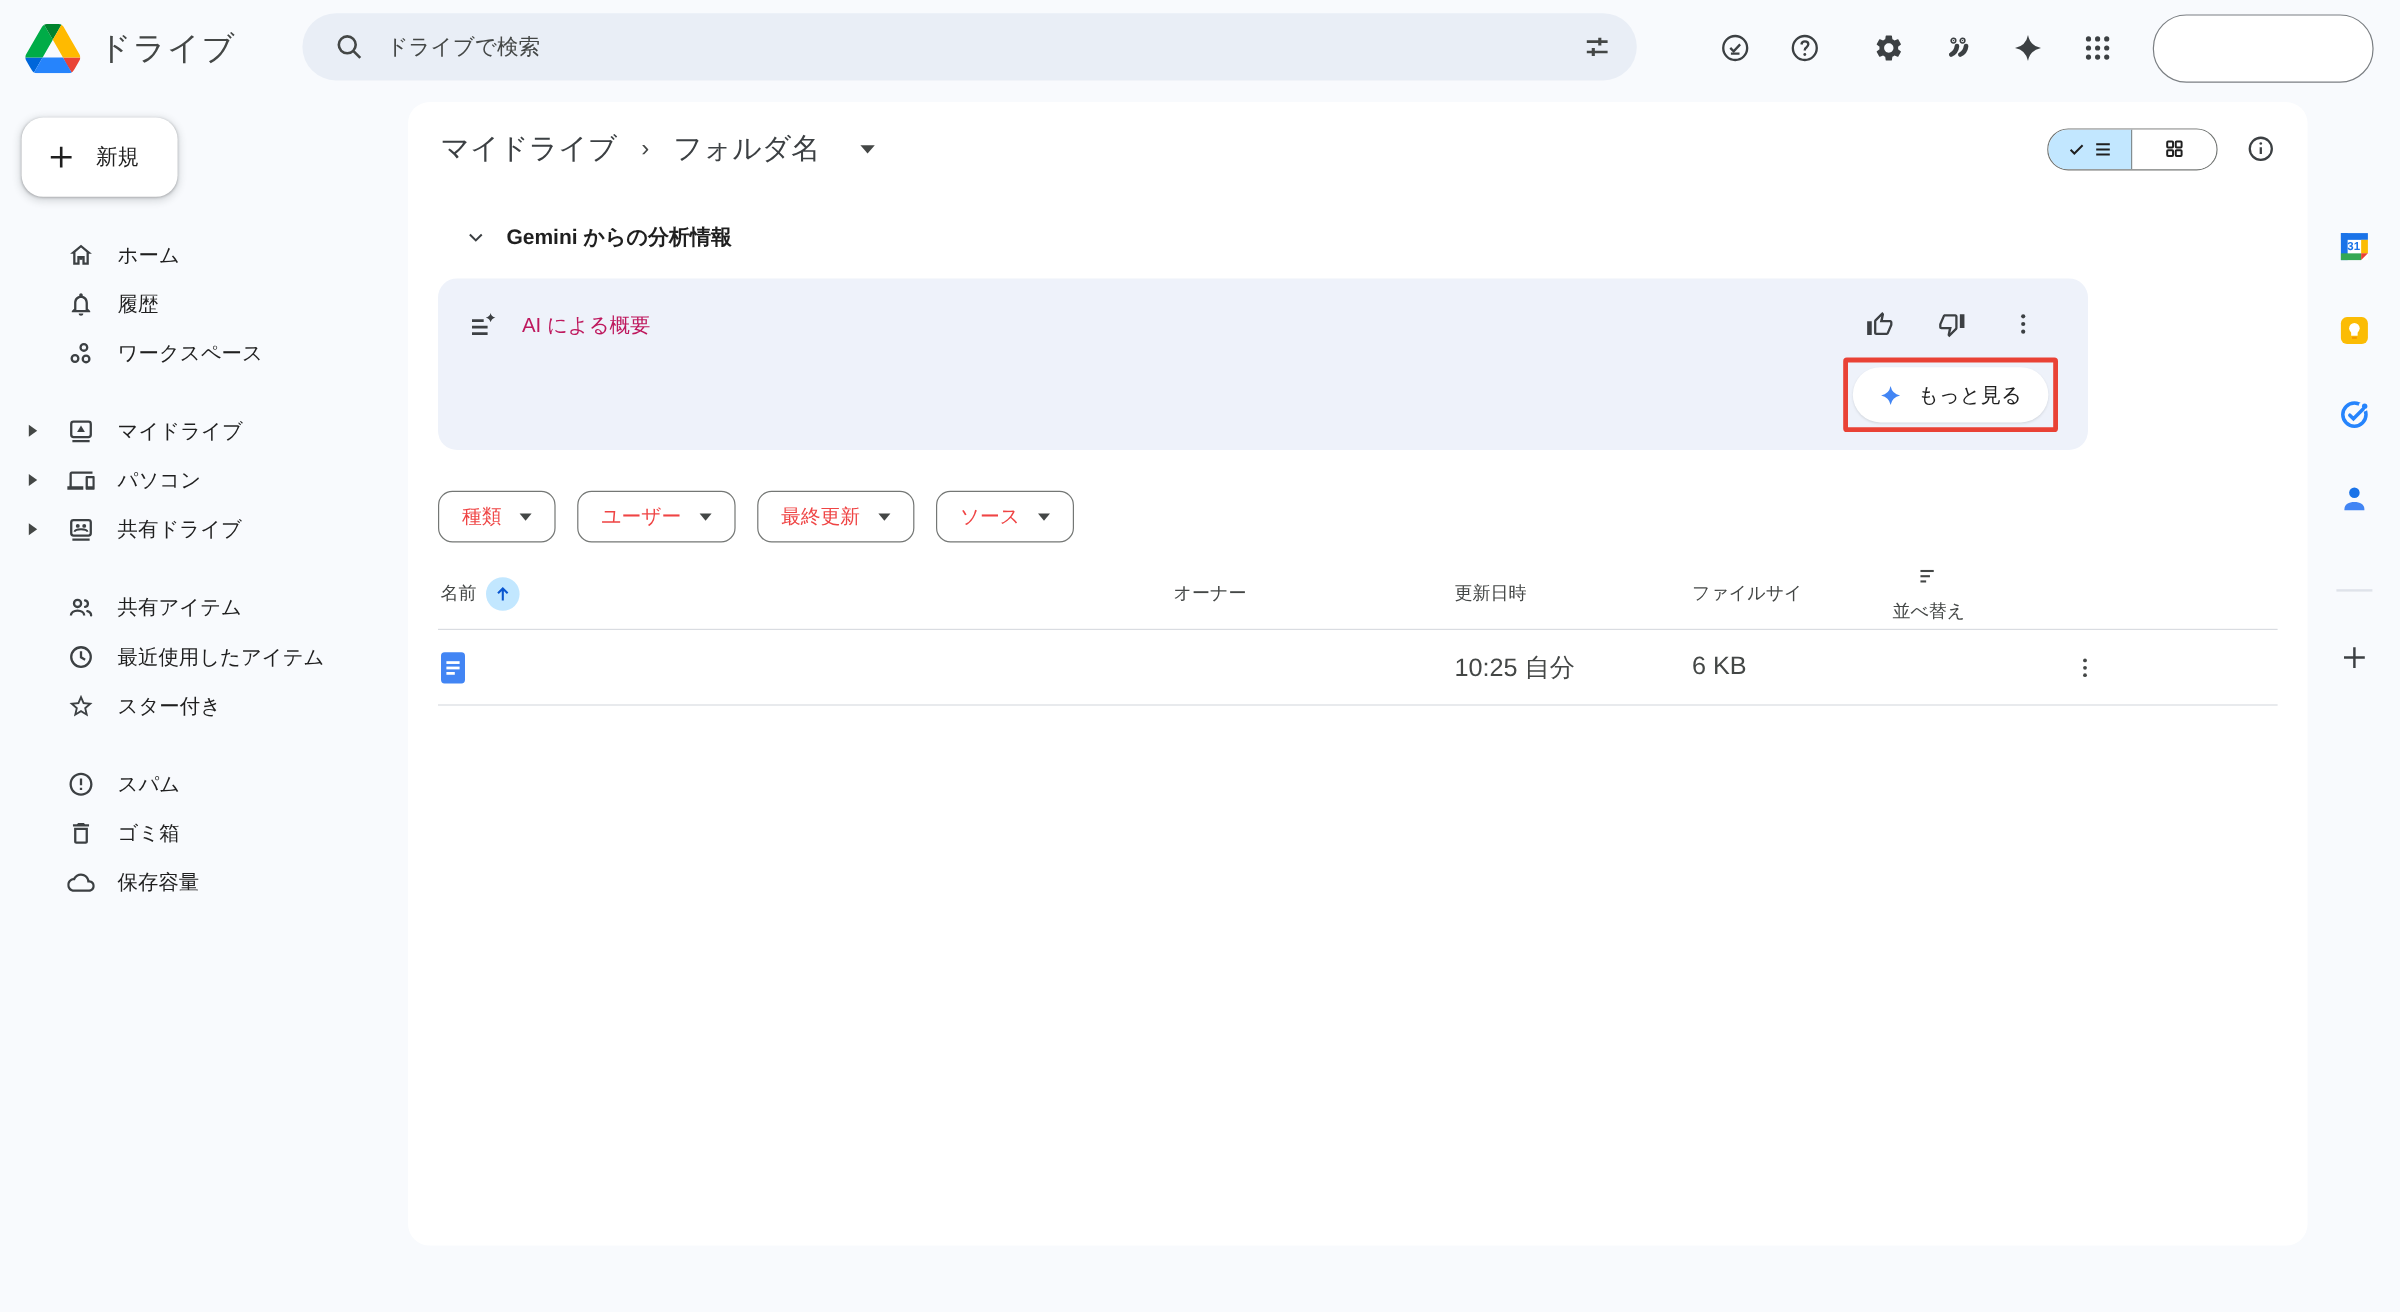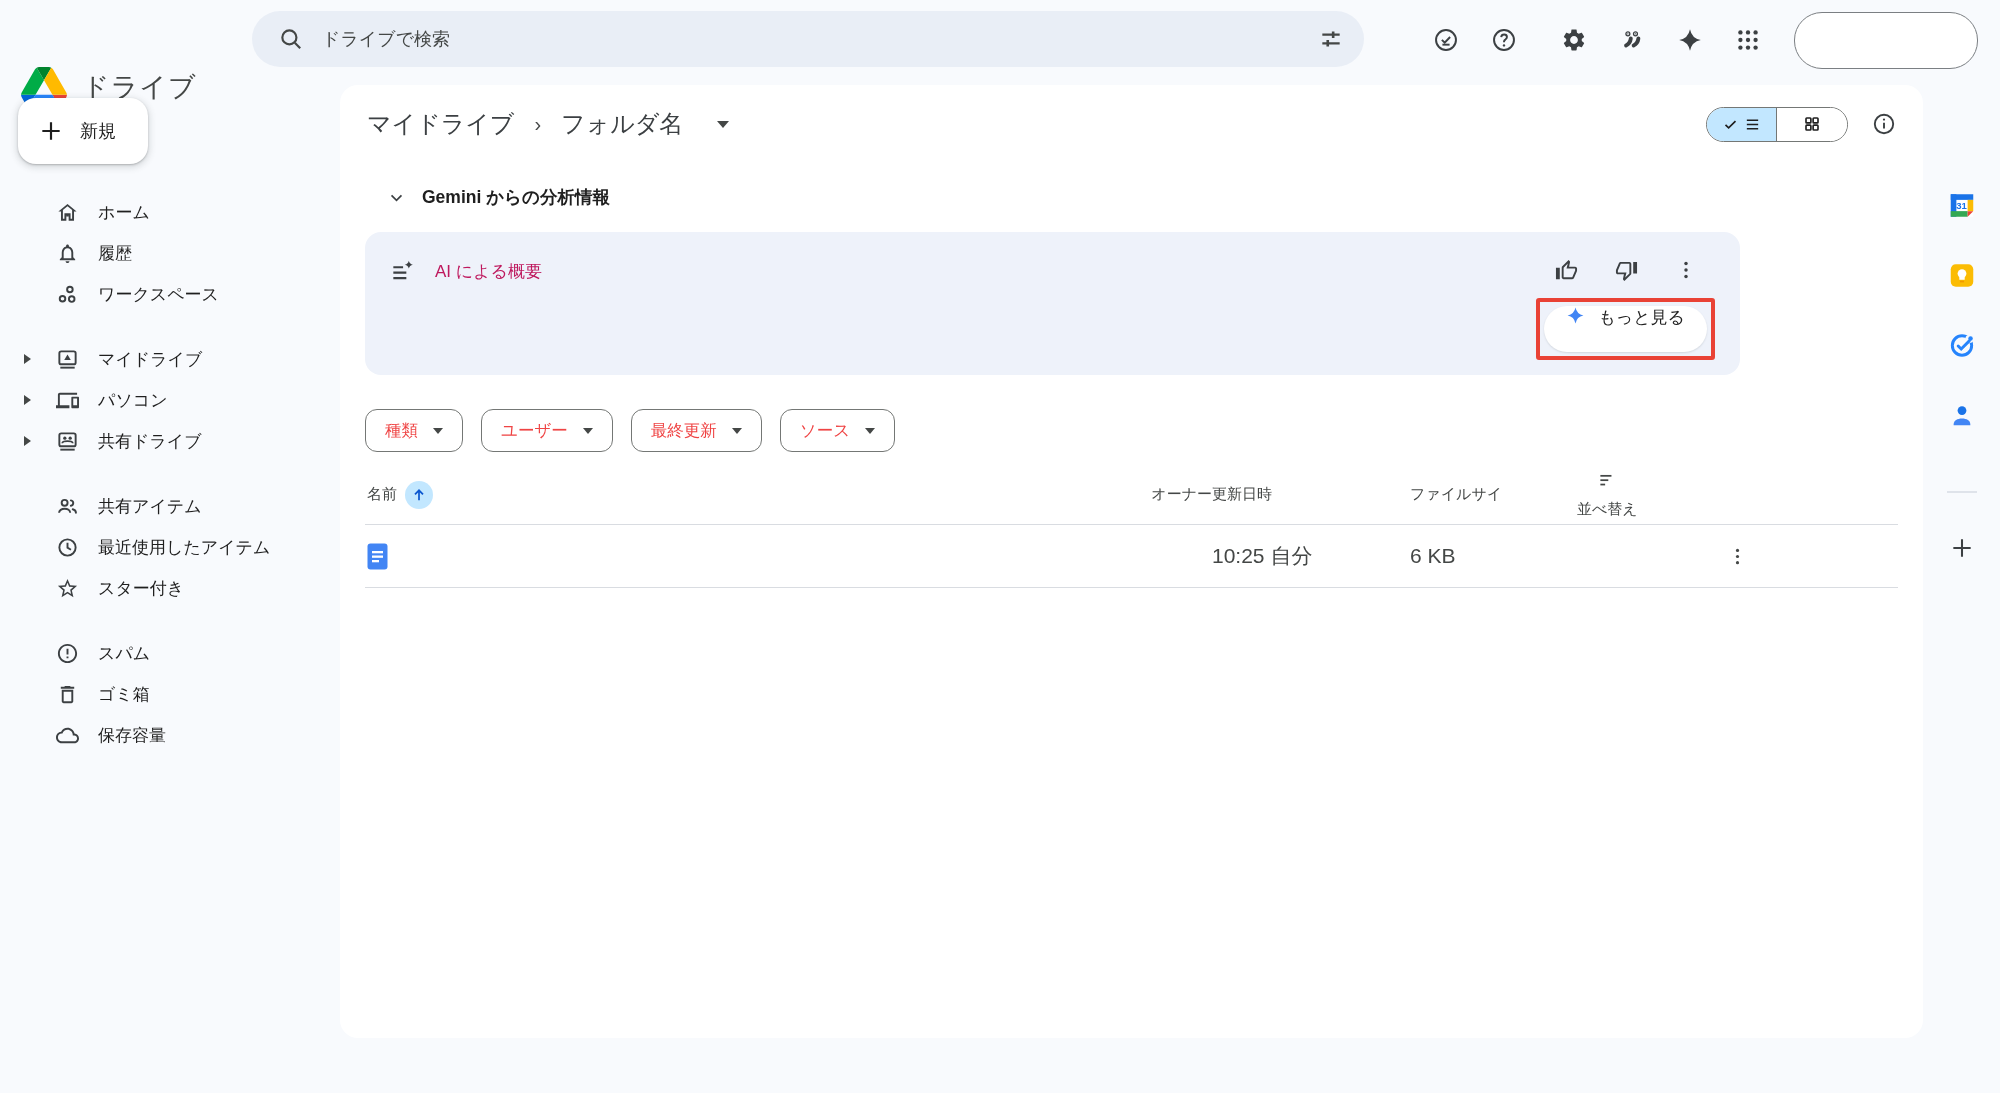--- a/index.html
+++ b/index.html
@@ -6,21 +6,21 @@
   html,body { width:2000px; height:1093px; }
   body {
     position:relative; overflow:hidden;
     background:#f8fafd; color:#1f1f1f;
     font-family:"Liberation Sans","DejaVu Sans",sans-serif;
   }
   svg { display:block; }
 
   
   .topbar { position:absolute; left:0; top:0; width:2000px; height:80px; }
-  .brand { position:absolute; left:21px; top:0; height:80px; display:flex; align-items:center; gap:15px;margin-top:47px; }
+  .brand { position:absolute; left:21px; top:0; height:80px; display:flex; align-items:center; gap:15px; }
   .brand-title { font-size:27px; color:#444746; letter-spacing:1px; }
   .search {
     position:absolute; left:252px; top:11px; width:1112px; height:56px;
     background:#e9eef6; border-radius:28px;
     display:flex; align-items:center; padding:0 20px 0 26px;
   }
   .search input {
     flex:1; margin-left:18px; border:none; outline:none; background:transparent;
     font-size:18px; color:#1f1f1f; font-family:inherit;
   }
@@ -76,41 +76,41 @@
   .gemini-title { font-size:17.5px; font-weight:bold; color:#1f1f1f; }
 
   .ai-card { position:absolute; left:25px; top:147px; width:1375px; height:143px; background:#eef2fa; border-radius:16px; }
   .ai-head { position:absolute; left:24px; top:26px; display:flex; align-items:center; gap:20px; }
   .ai-title { font-size:17px; color:#be185d; }
   .fb-row { position:absolute; top:20px; right:36px; display:flex; align-items:center; gap:24px; }
   .fb-btn { width:36px; height:36px; border-radius:50%; display:flex; align-items:center; justify-content:center; cursor:pointer; }
   .more-annot { position:absolute; top:66px; right:25px; border:4px solid #e94235; padding:4px; border-radius:3px; }
   .more-btn {
     height:46px; border-radius:23px; background:#fff; cursor:pointer;
-    display:flex; align-items:flex-start; gap:13px; padding:0 22px; font-size:17px; color:#1f1f1f;
+    display:flex; align-items:center; gap:13px; padding:0 22px; font-size:17px; color:#1f1f1f;
     box-shadow:0 1px 2px rgba(60,64,67,.15);
   }
 
   .chips { position:absolute; left:25px; top:324px; display:flex; gap:18px; }
   .chip {
     height:43px; border:1px solid #747775; border-radius:12px; background:#fff;
     display:flex; align-items:center; gap:15px; padding:0 19px; font-size:16.5px; color:#ef4444; cursor:pointer;
   }
   .chip-caret {
     width:0; height:0;
     border-top:6px solid #444746; border-left:5px solid transparent; border-right:5px solid transparent;
   }
 
   
   .ftable { position:absolute; left:25px; top:380px; width:1533px; }
   .frow { display:flex; align-items:center; border-bottom:1px solid #d9dce1; }
   .fhead { height:60px; font-size:15px; color:#444746; }
   .fdata { height:63px; font-size:21px; color:#444746; cursor:pointer; }
   .c-name { width:613px; display:flex; align-items:center; gap:8px; padding-left:2px; }
-  .c-owner { width:234px;text-align:right; }
+  .c-owner { width:234px; }
   .c-mod { width:198px; }
   .c-size { width:167px; }
   .c-end { width:321px; position:relative; display:flex; align-items:center; }
   .sort-circle {
     width:28px; height:28px; border-radius:50%; background:#c2e7ff;
     display:flex; align-items:center; justify-content:center; cursor:pointer;
   }
   .sort-block { display:flex; align-items:center; gap:10px; cursor:pointer;flex-direction:column; }
   .row-menu { position:absolute; left:142px; width:36px; height:36px; border-radius:50%; display:flex; align-items:center; justify-content:center; cursor:pointer; }
 

